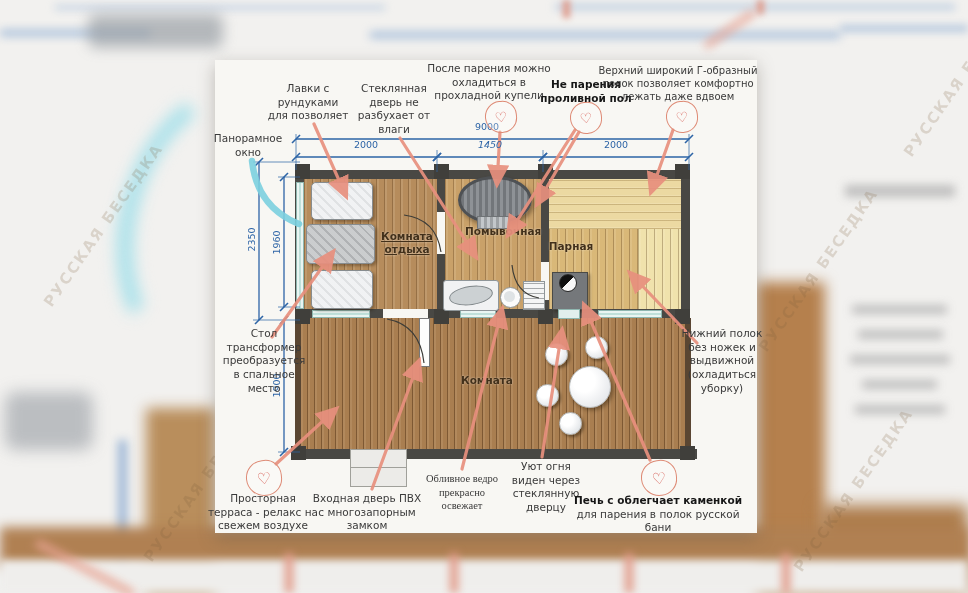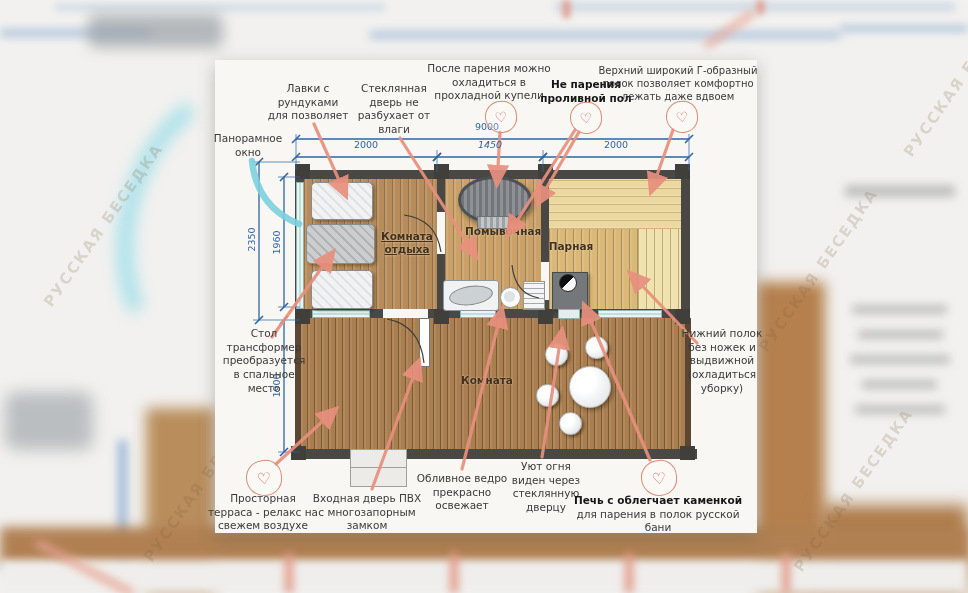--- a/index.html
+++ b/index.html
@@ -261,21 +261,21 @@
 уборку)</div>
       <div class="heart" style="left: 246px; top: 460px; width: 34px; height: 34px; font-size: 16px;">
         <span>♡</span>
       </div>
       <div class="ann" style="left: 204px; top: 492px; width: 118px;">Просторная
 терраса - релакс на
 свежем воздухе</div>
       <div class="ann" style="left: 305px; top: 492px; width: 124px;">Входная дверь ПВХ
 с многозапорным
 замком</div>
-      <div class="ann" style="left: 410px; top: 472px; width: 104px;">Обливное ведро
+      <div class="ann" style="left: 410px; top: 472px; width: 104px; font-family: Liberation Serif, serif;">Обливное ведро
 прекрасно
 освежает</div>
       <div class="ann" style="left: 503px; top: 460px; width: 86px;">Уют огня
 виден через
 стеклянную
 дверцу</div>
       <div class="heart" style="left: 641px; top: 460px; width: 34px; height: 34px; font-size: 16px;">
         <span>♡</span>
       </div>
       <div class="ann" style="left: 568px; top: 494px; width: 180px; white-space: normal;"><span class="b">Печь  с облегчает каменкой</span><span> для парения в полок русской бани</span></div>

